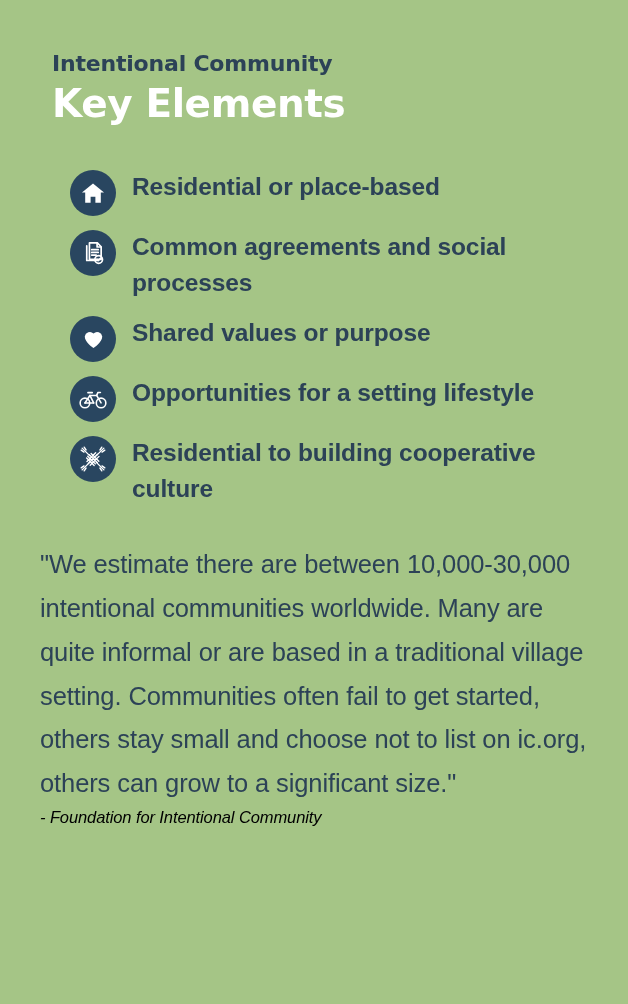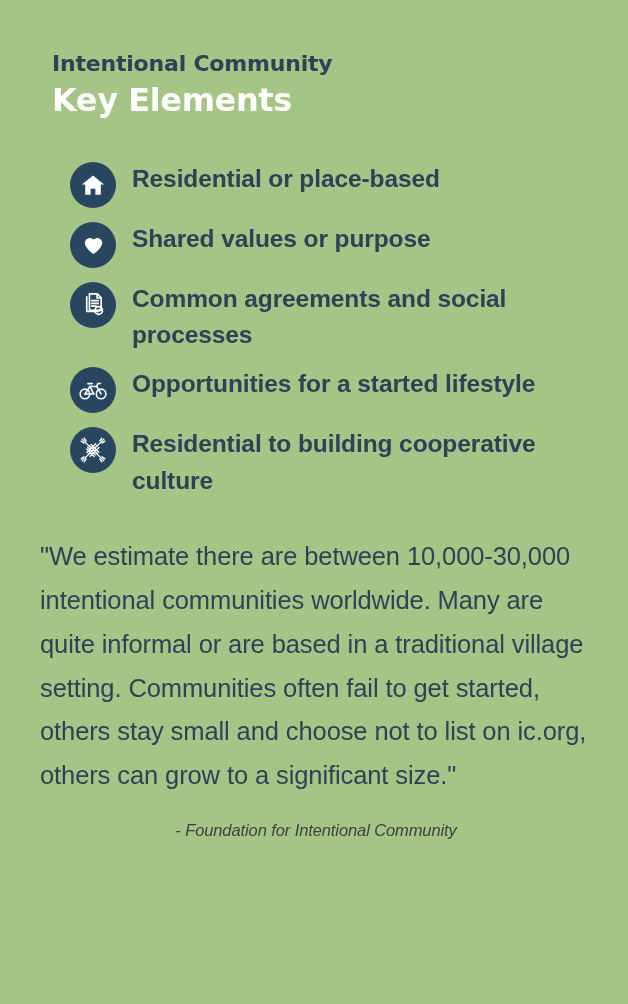--- a/index.html
+++ b/index.html
@@ -28,21 +28,21 @@
   .eyebrow {
     font-family: "DejaVu Sans", sans-serif;
     font-size: 22px;
     font-weight: 700;
     color: #2c4257;
     letter-spacing: -0.2px;
     line-height: 1.1;
   }
   .title {
     font-family: "DejaVu Sans", sans-serif;
-    font-size: 32px;
+    font-size: 39px;
     font-weight: 700;
     color: #ffffff;
     letter-spacing: -0.4px;
     line-height: 1.15;
     margin-top: 6px;
   }
 
   
   .elements {
     margin-top: 42px;
@@ -82,25 +82,25 @@
     margin-top: 36px;
     padding: 0 30px 0 40px;
   }
   .quote-text {
     font-size: 25.5px;
     color: #2c4257;
     line-height: 1.72;
     letter-spacing: -0.1px;
   }
   .attribution {
-    margin-top: 23px;
-    text-align: center;
+    margin-top: 2px;
+    text-align: left;
     font-style: italic;
     font-size: 16.5px;
-    color: #404040;
+    color: #000000;
     padding-right: 6px;
     letter-spacing: -0.1px;
   }
 </style>
 </head>
 <body>
 
 <div class="card">
 
   <div class="header">
@@ -114,58 +114,58 @@
       <span class="badge">
         <svg width="26" height="26" viewBox="0 0 24 24" aria-hidden="true">
           <path d="M12 3.2 1.8 11.6h3.0V21h5.0v-5.6h4.4V21h5.0v-9.4h3.0z" fill="#ffffff"></path>
         </svg>
       </span>
       <span class="element-label">Residential or place-based</span>
     </div>
 
     <div class="element-row">
       <span class="badge">
-        <svg width="25" height="25" viewBox="0 0 24 24" aria-hidden="true">
-          <path d="M12 21s-8.4-5.3-8.4-11A5.0 5.0 0 0 1 12 7.2 5.0 5.0 0 0 1 20.4 10c0 5.7-8.4 11-8.4 11z" fill="#ffffff"></path>
-        </svg>
-      </span>
-      <span class="element-label">Shared values or purpose</span>
-    </div>
-
-    <div class="element-row">
-      <span class="badge">
         <svg width="27" height="27" viewBox="0 0 24 24" aria-hidden="true">
           <g fill="none" stroke="#ffffff" stroke-width="1.5" stroke-linejoin="round" stroke-linecap="round">
             <path d="M8.4 2.6h7.0l3.4 3.4v11.2H8.4z"></path>
             <path d="M6.0 5.2v13.0h9.2"></path>
             <path d="M15.2 2.8v3.4h3.4"></path>
             <path d="M10.4 8.6h5.8M10.4 11h5.8M10.4 13.4h4.0"></path>
             <circle cx="16.6" cy="17.3" r="3.4"></circle>
             <path d="M15.1 17.3l1.1 1.1 2.0-2.1"></path>
           </g>
         </svg>
       </span>
       <span class="element-label">Common agreements and social processes</span>
     </div>
 
     <div class="element-row">
       <span class="badge">
+        <svg width="25" height="25" viewBox="0 0 24 24" aria-hidden="true">
+          <path d="M12 21s-8.4-5.3-8.4-11A5.0 5.0 0 0 1 12 7.2 5.0 5.0 0 0 1 20.4 10c0 5.7-8.4 11-8.4 11z" fill="#ffffff"></path>
+        </svg>
+      </span>
+      <span class="element-label">Shared values or purpose</span>
+    </div>
+
+    <div class="element-row">
+      <span class="badge">
         <svg width="30" height="30" viewBox="0 0 32 32" aria-hidden="true">
           <g fill="none" stroke="#ffffff" stroke-width="1.7" stroke-linecap="round" stroke-linejoin="round">
             <circle cx="7.4" cy="20.2" r="5.1"></circle>
             <circle cx="24.6" cy="20.2" r="5.1"></circle>
             <path d="M7.4 20.2l5.3-8.0h7.2l4.7 8.0"></path>
             <path d="M12.7 12.2l4.0 8.0"></path>
             <path d="M16.7 20.2H7.4"></path>
             <path d="M19.9 12.2l1.4-3.2h2.6"></path>
             <path d="M10.6 9.2h4.6"></path>
           </g>
         </svg>
       </span>
-      <span class="element-label">Opportunities for a started lifestyle</span>
+      <span class="element-label">Opportunities for a setting lifestyle</span>
     </div>
 
     <div class="element-row">
       <span class="badge">
         <svg width="30" height="30" viewBox="0 0 32 32" aria-hidden="true">
           <g fill="none" stroke="#ffffff" stroke-width="1.5" stroke-linecap="round" stroke-linejoin="round">
             <path d="M4.4 4.4l8.0 8.0"></path>
             <path d="M27.6 4.4l-8.0 8.0"></path>
             <path d="M4.4 27.6l8.0-8.0"></path>
             <path d="M27.6 27.6l-8.0-8.0"></path>

